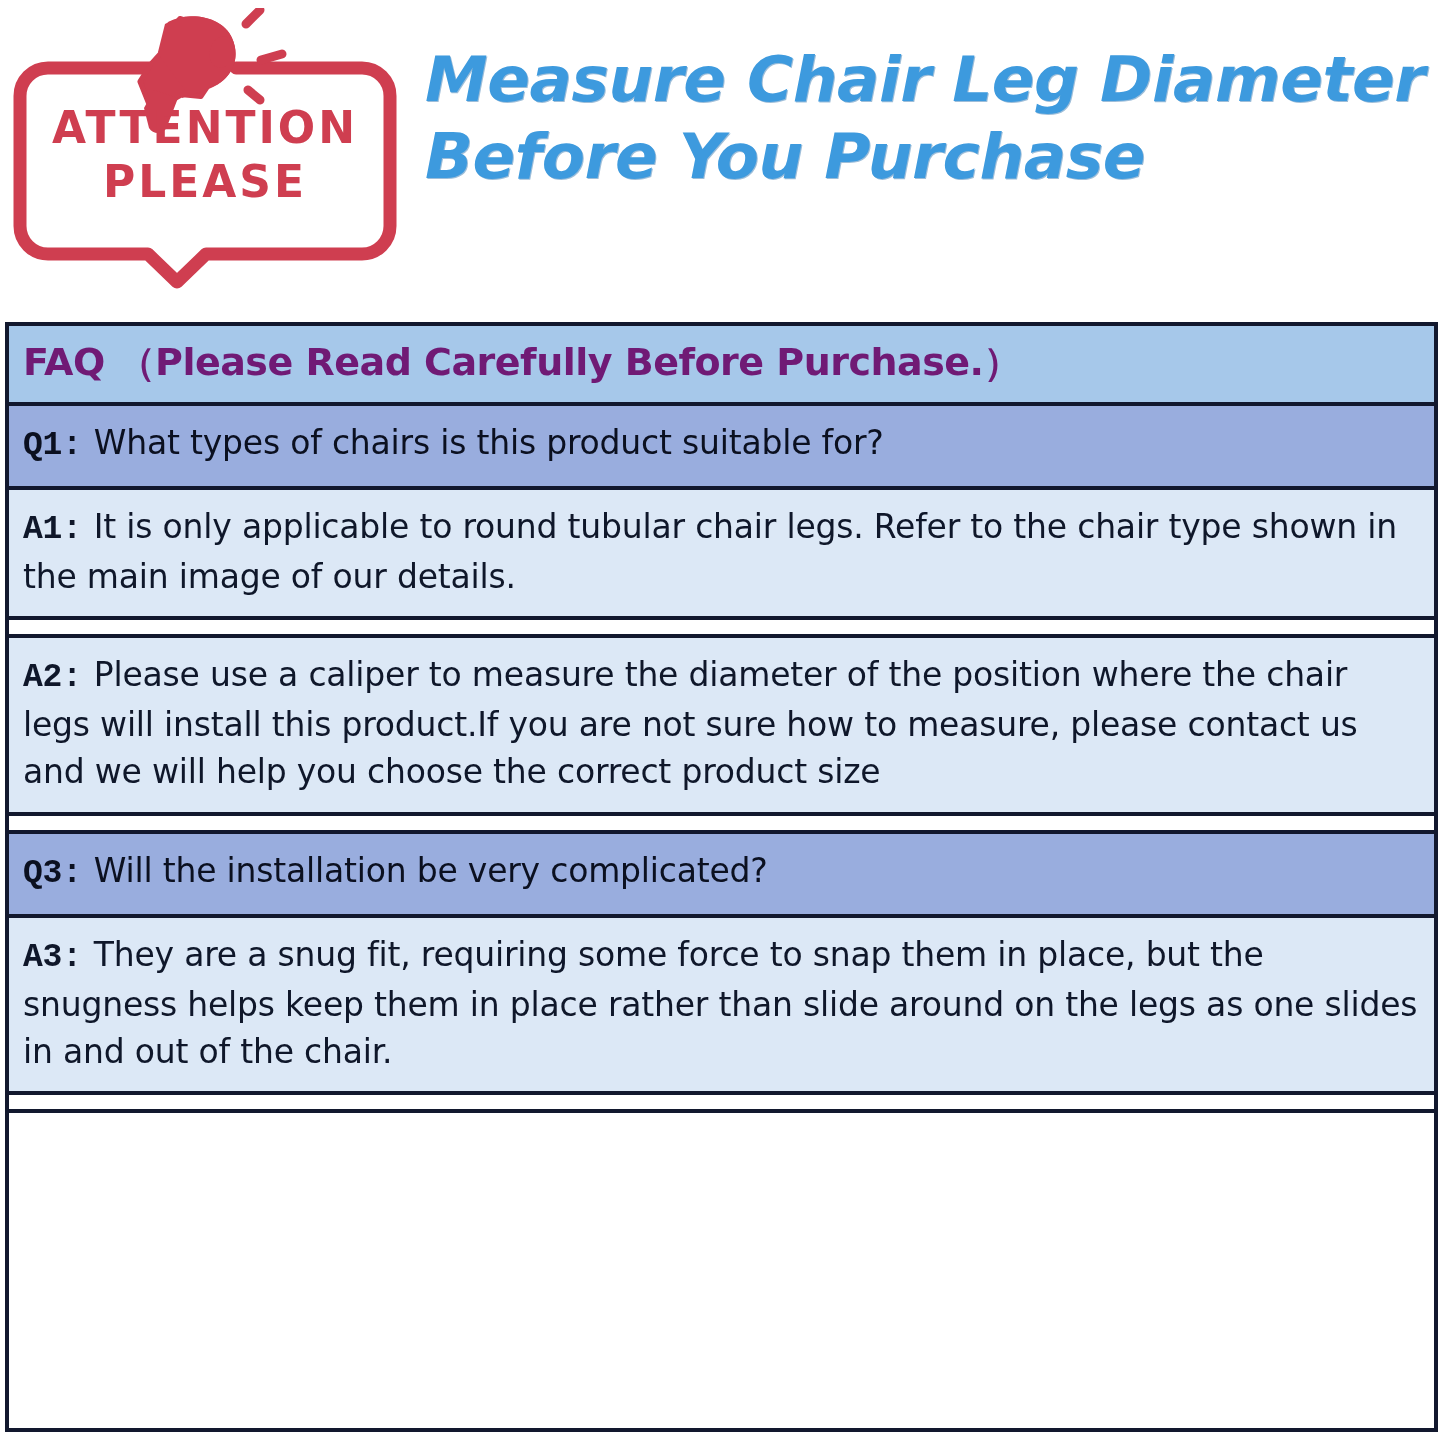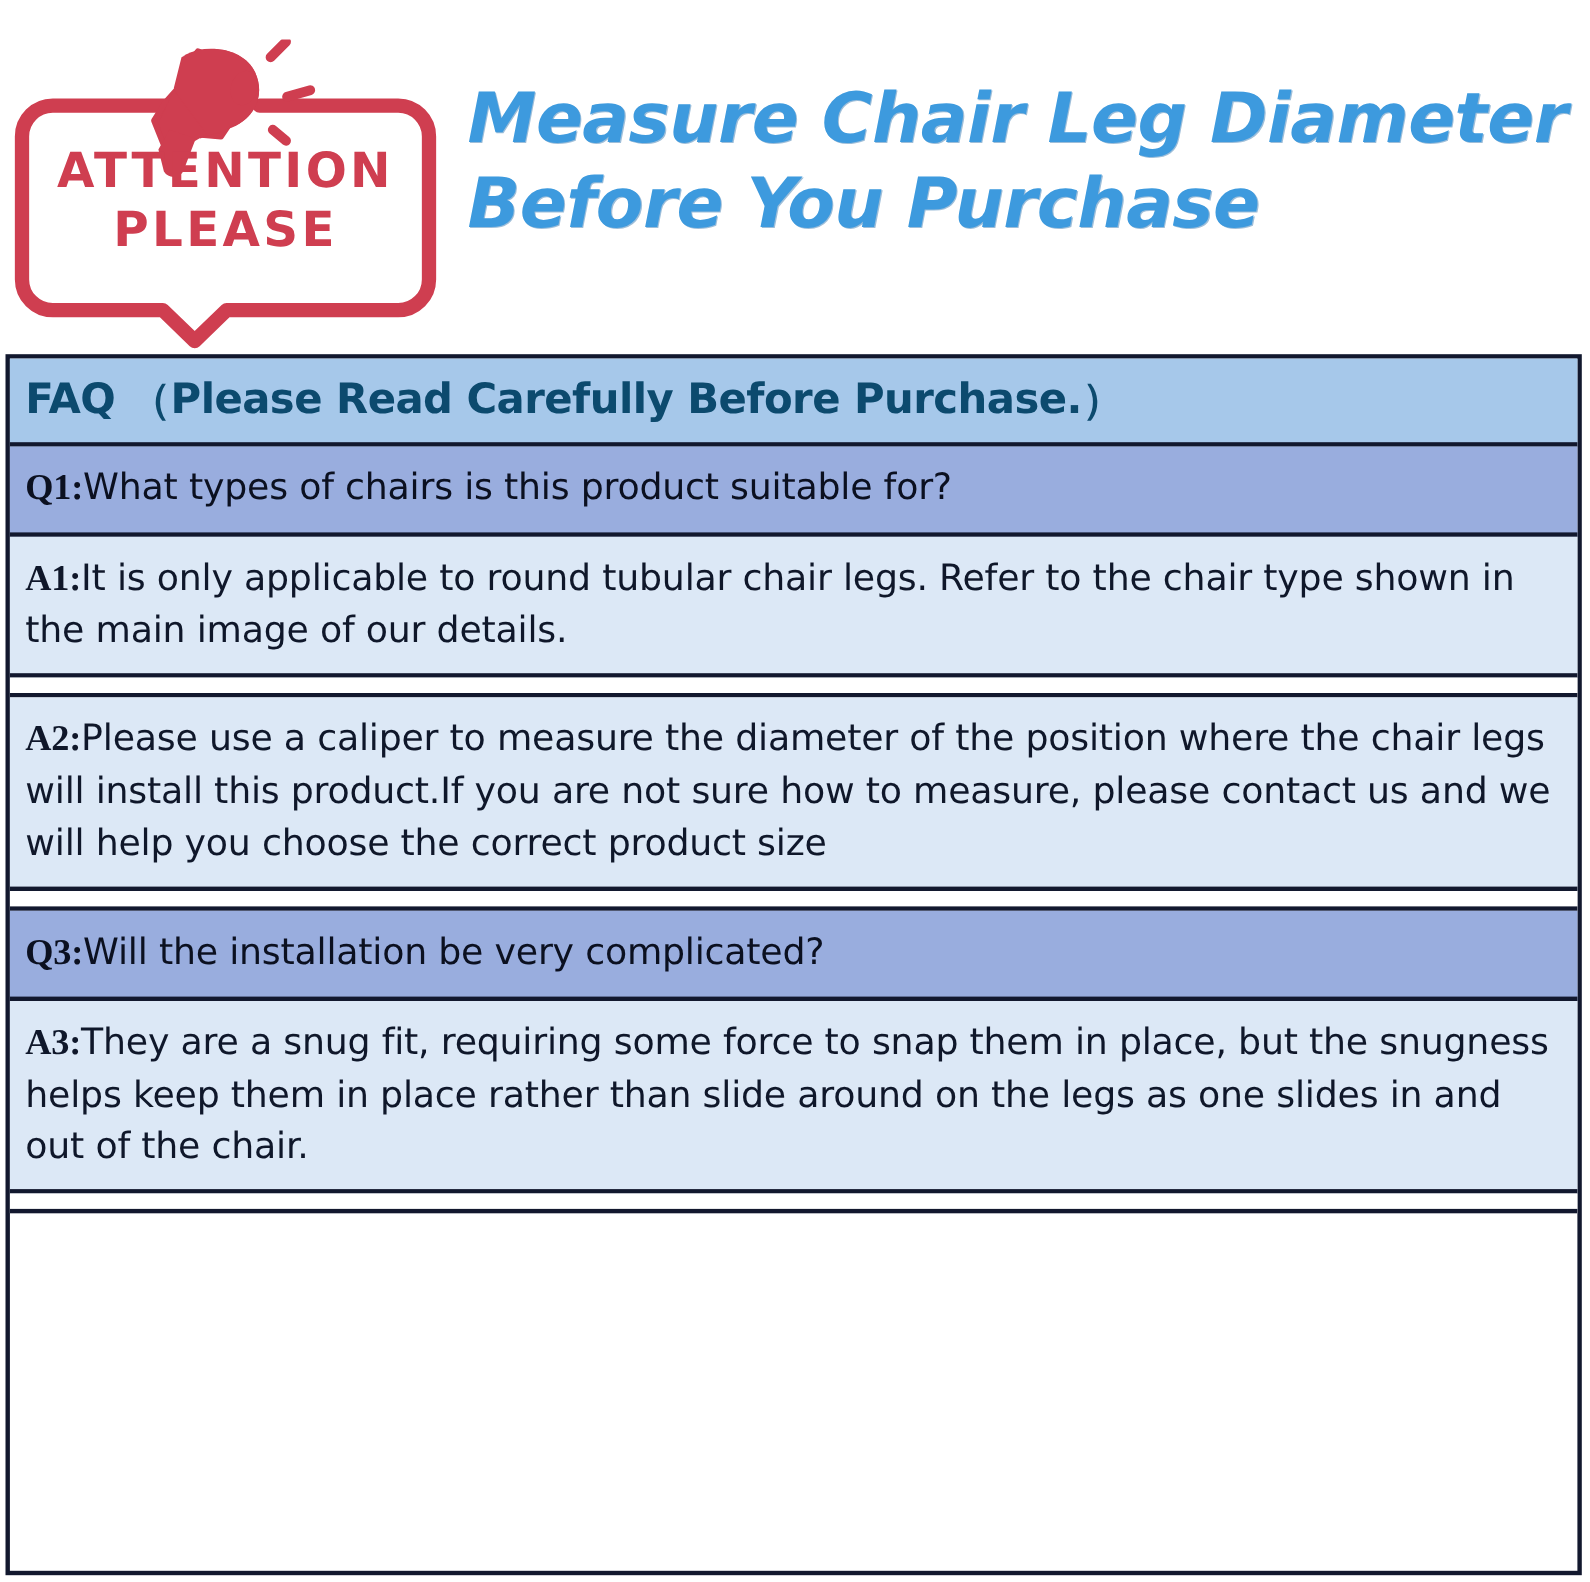--- a/index.html
+++ b/index.html
@@ -15,21 +15,20 @@
     font-family: "Liberation Sans", sans-serif;
     -webkit-font-smoothing: antialiased;
   }
 
   
   #top-banner {
     position: absolute;
     left: 0; top: 0;
     width: 1355px;
     height: 318px;
-    margin-top: 28px;
   }
 
   
   #attention-badge {
     position: absolute;
     left: 8px;
     top: 8px;
     width: 394px;
     height: 282px;
   }
@@ -84,21 +83,21 @@
     display: flex;
     flex-direction: column;
   }
   .faq-title-row {
     background: #a6c8ea;
     border-bottom: 4px solid #12182e;
     padding: 16px 14px 18px 14px;
     font-family: "DejaVu Sans", sans-serif;
     font-weight: bold;
     font-size: 38px;
-    color: #0c4a6e;
+    color: #701a75;
     letter-spacing: -0.5px;
     line-height: 1.1;
   }
   .qa-block {
     display: flex;
     flex-direction: column;
   }
   .q-row {
     background: #99add f;
     background: #99adde;
@@ -119,21 +118,22 @@
     letter-spacing: -0.2px;
   }
   .qa-gap {
     background: #ffffff;
     height: 14px;
     border-bottom: 4px solid #12182e;
   }
   .qa-block:last-child .a-row { border-bottom: none; }
   .qa-label {
     font-weight: bold;
-    font-family: Liberation Serif, serif;
+    font-family: Liberation Mono, monospace;
+    margin-right: 12px;
   }
   .qa-text { font-family: "DejaVu Sans", sans-serif; }
 </style>
 </head>
 <body>
 
 <div id="top-banner">
 
   <div id="attention-badge">
     <svg class="badge-svg" viewBox="0 0 394 282" xmlns="http://www.w3.org/2000/svg">

